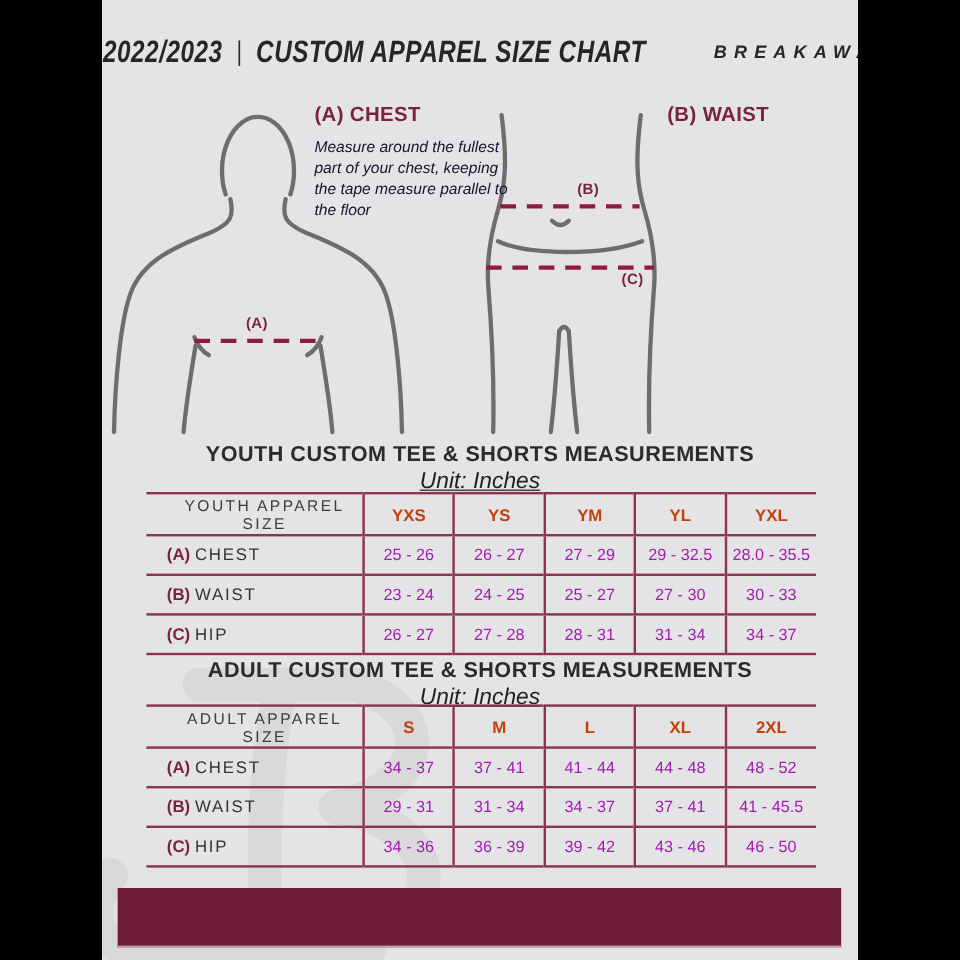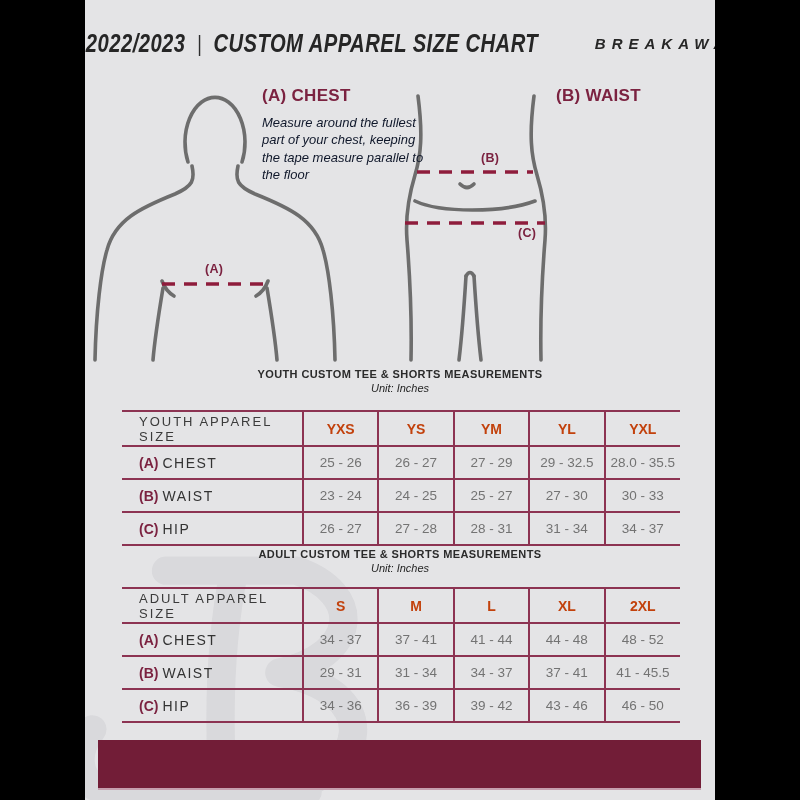--- a/index.html
+++ b/index.html
@@ -43,41 +43,41 @@
   }
   .instr p {
     margin: 0; font-size: 13px; line-height: 1.34; font-style: italic;
     color: #0f172a; font-weight: 500;
   }
   .instr-a { left: 177px; top: 86px;  width: 164px; }
   .instr-b { left: 471px; top: 86px;  width: 152px; }
   .instr-c { left: 471px; top: 220px; width: 158px; }
   
   .section-head { position: absolute; left: 0; right: 0; text-align: center; }
-  .section-head .t { margin: 0; font-size: 11px; font-weight: 700; color: #2b2b2b; letter-spacing: .4px; }
-  .section-head .u { margin: 2px 0 0 0; font-size: 11px; font-style: italic; color: #1f1f1f; }
+  .section-head .t { margin: 0; font-size: 18px; font-weight: 700; color: #2b2b2b; letter-spacing: .4px; }
+  .section-head .u { margin: 2px 0 0 0; font-size: 19px; font-style: italic; color: #1f1f1f; text-decoration: underline; }
   .sh-youth { top: 368px; }
   .sh-adult { top: 548px; }
   
   .size-table {
     position: absolute; left: 37px; width: 558px;
     border-collapse: collapse; table-layout: fixed;
     border-bottom: 2px solid #8c3352;
   }
   .t-youth { top: 410px; }
   .t-adult { top: 587px; }
   .size-table tr { border-top: 2px solid #8c3352; }
   .size-table td { border-left: 2px solid #8c3352; height: 31px; text-align: center; padding: 0; }
   .size-table td:first-child { border-left: none; text-align: left; padding-left: 17px; }
-  .size-table tr.head td { height: 33px; }
+  .size-table tr.head td { height: 33px; text-align: center; }
   .col-label { font-size: 13px; letter-spacing: 2px; color: #3b3b3b; }
   .sz  { font-weight: 700; font-size: 14px; color: #c2410c; }
   .prefix   { color: #7b2240; font-weight: 700; font-size: 14px; }
   .rowlabel { color: #333333; font-size: 14px; letter-spacing: 1.5px; margin-left: 4px; }
-  .val { font-size: 13.5px; color: #737373; }
+  .val { font-size: 13.5px; color: #a21caf; }
   .size-table col.c0 { width: 181px; }
   
   .footer-bar {
     position: absolute; left: 13px; top: 740px; width: 603px; height: 48px;
     background: #721d37; border-bottom: 2px solid #c69fae;
   }
 </style>
 </head>
 <body>
 

